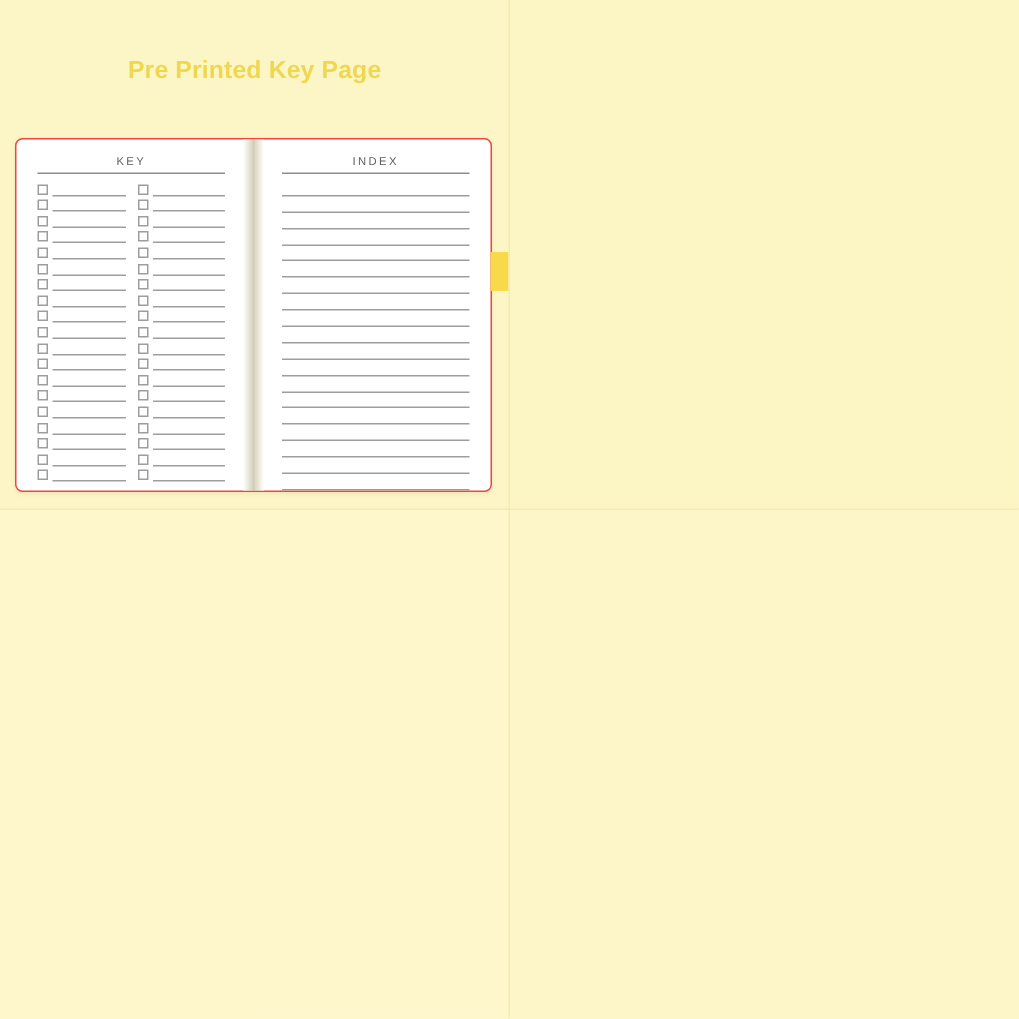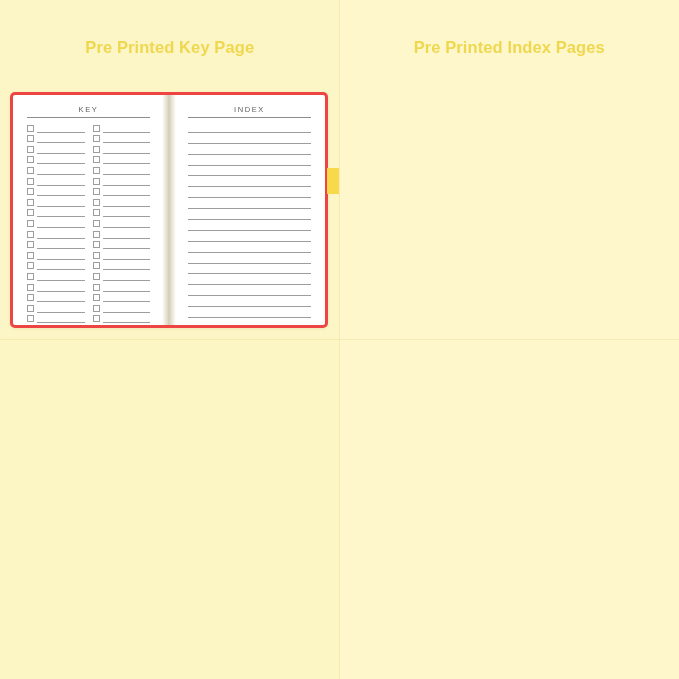--- a/index.html
+++ b/index.html
@@ -59,21 +59,21 @@
     font-size: 16.5px;
     font-weight: bold;
     letter-spacing: 0.1px;
   }
   .tl .quad-title, .tr .quad-title { top: 38px; }
 
   
   .book {
     position: absolute;
     background: #ffffff;
-    border: 3px solid #ef4444;
+    border: 1px solid #ef4444;
     border-radius: 5px;
     box-shadow: 0 1px 3px rgba(180,170,100,0.18);
     box-sizing: border-box;
     display: flex;
   }
   .book-tl { left: 10px;  top: 92px;  width: 318px; height: 236px; }
 
   .page {
     position: relative;
     flex: 1;
@@ -376,24 +376,20 @@
           <div class="idx-row">
               <span class="idx-line"></span>
             </div>
         </div>
       </div>
     </div>
 
     <div class="bookmark bm-tl"></div>
   </div>
 
-  <div class="quad tr">
-    <div class="quad-title">Pre Printed Index Pages</div>
-
-  </div>
 
   <div class="quad bl">
     
 
     
 
     
   </div>
 
   <div class="quad br">

